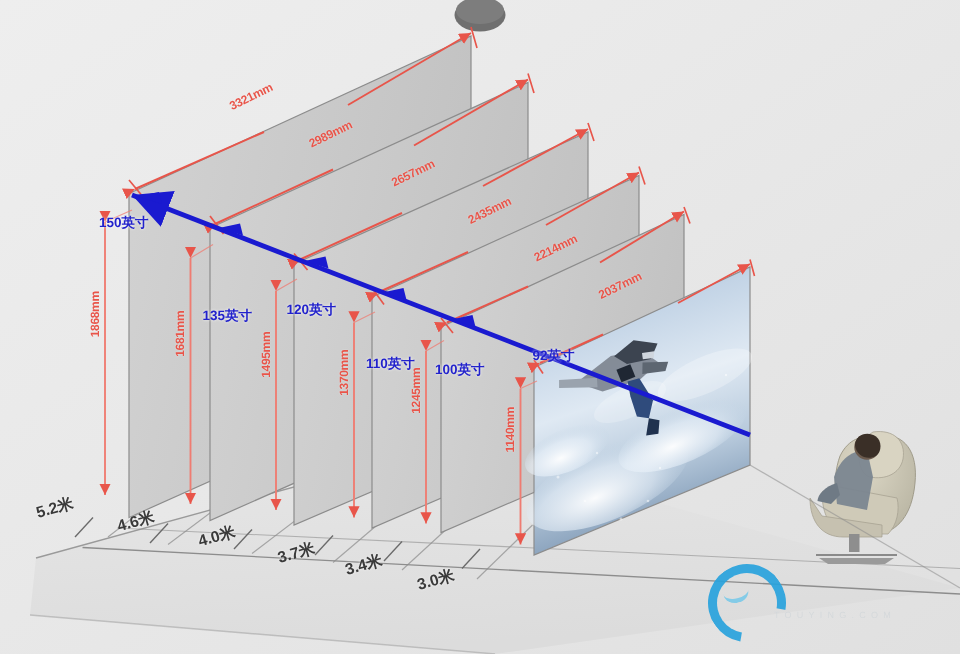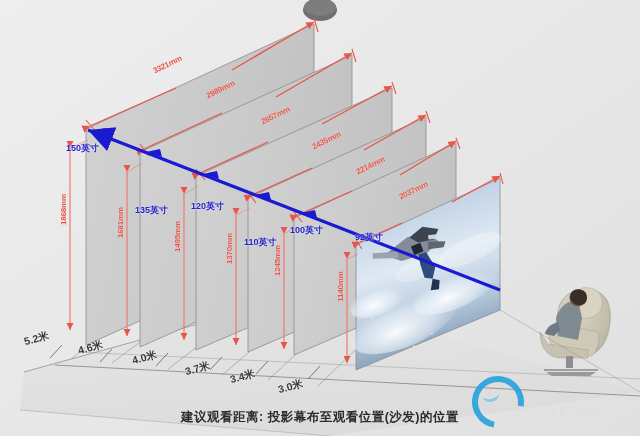--- a/index.html
+++ b/index.html
@@ -280,31 +280,30 @@
   <div class="lbl mm" style="left:105px;top:218px;transform:rotate(-90deg);transform-origin:center;">1681mm</div>
   <div class="lbl mm" style="left:162px;top:232px;transform:rotate(-90deg);transform-origin:center;">1495mm</div>
   <div class="lbl mm" style="left:214px;top:244px;transform:rotate(-90deg);transform-origin:center;">1370mm</div>
   <div class="lbl mm" style="left:262px;top:256px;transform:rotate(-90deg);transform-origin:center;">1245mm</div>
   <div class="lbl mm" style="left:325px;top:282px;transform:rotate(-90deg);transform-origin:center;">1140mm</div>
 
   <div class="lbl inch" style="left:66px;top:142px;">150英寸</div>
   <div class="lbl inch" style="left:135px;top:163px;margin-top:41px;">135英寸</div>
   <div class="lbl inch" style="left:191px;top:200px;">120英寸</div>
   <div class="lbl inch" style="left:244px;top:205px;margin-top:31px;">110英寸</div>
-  <div class="lbl inch" style="left:290px;top:224px;">100英寸</div>
+  <div class="lbl inch" style="left:290px;top:240px;">100英寸</div>
   <div class="lbl inch" style="left:355px;top:231px;">92英寸</div>
 
   <div class="lbl meter" style="left:24px;top:332px;transform:rotate(-16deg);">5.2米</div>
   <div class="lbl meter" style="left:78px;top:341px;transform:rotate(-16deg);">4.6米</div>
   <div class="lbl meter" style="left:132px;top:351px;transform:rotate(-16deg);">4.0米</div>
   <div class="lbl meter" style="left:185px;top:362px;transform:rotate(-16deg);">3.7米</div>
   <div class="lbl meter" style="left:230px;top:370px;transform:rotate(-16deg);">3.4米</div>
   <div class="lbl meter" style="left:278px;top:380px;transform:rotate(-16deg);">3.0米</div>
 
-  <div class="caption">建议观看距离: 投影幕布至观看位置(沙发)的位置</div>
 
   <div id="wm">
     <div class="ring"></div>
     <div class="ringdot"></div>
     <div class="wsub">TOUYING.COM</div>
   </div>
 
 </div>
 
 </body></html>

